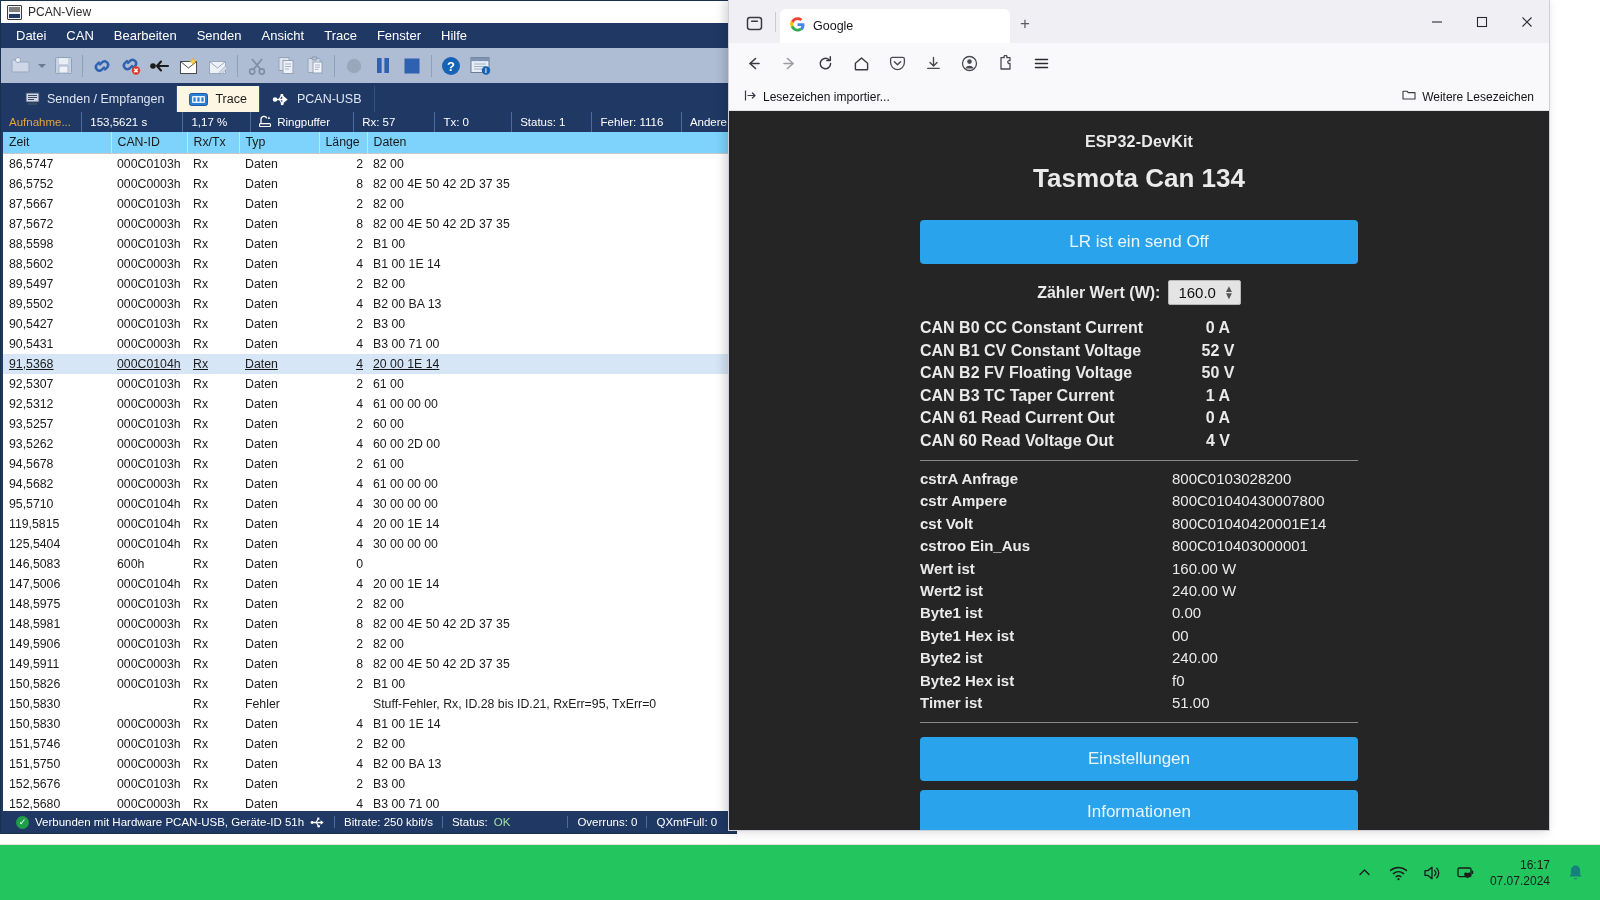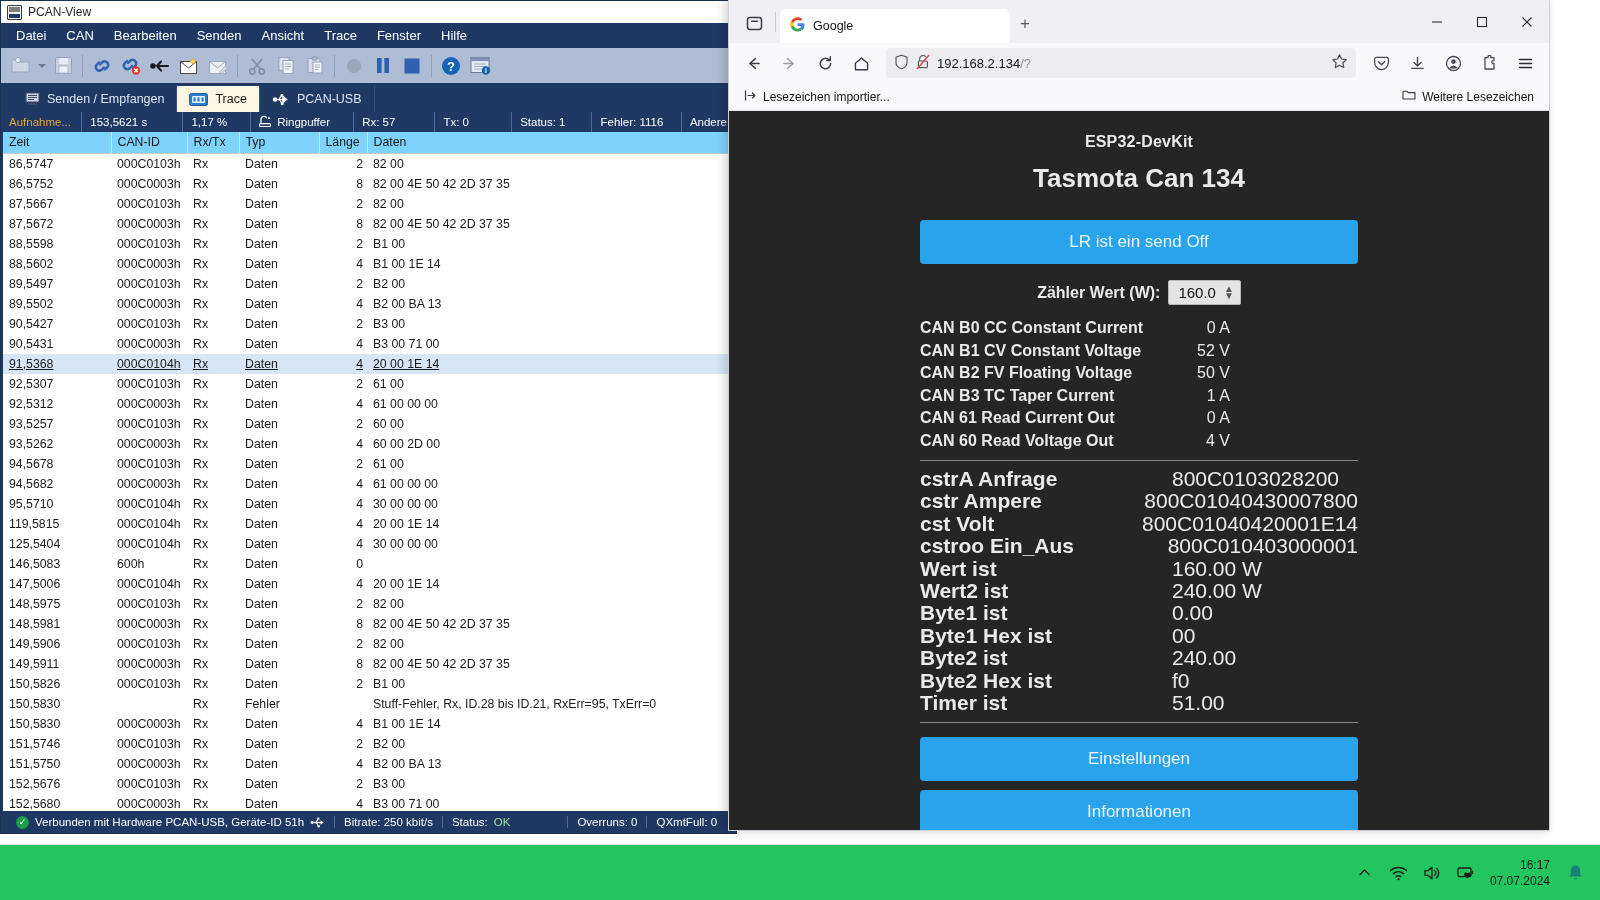--- a/index.html
+++ b/index.html
@@ -182,26 +182,26 @@
     background: #e4e4e4; color: #111; border: 1px solid #b7b7b7; border-radius: 2px;
     display: flex; align-items: center; gap: 8px; padding: 3px 6px 3px 9px; font-size: 15px;
   }
   .spin-arrows { display: flex; flex-direction: column; align-items: center; color: #555; line-height: .62; font-size: 10px;}
 
   .can-list { margin: 4px 0 0 0; }
   .can-row { display: flex; align-items: baseline; font-size: 16px; line-height: 22.5px; }
   .can-row .k { font-weight: bold; white-space: nowrap; }
   .can-row .v { margin-left: auto; white-space: nowrap; }
   
-  .can-block .can-row .v { margin-left: 0; width: 56px; text-align: right; }
+  .can-block .can-row .v { margin-left: 16px; width: 56px; text-align: center; font-weight: bold; }
   .can-block .can-row .k { width: 254px; }
 
   .hr { border: none; border-top: 1px solid #8a8a8a; margin: 8px 0 7px 0; }
 
-  .kv-list .kv-row { display: flex; font-size: 21px; line-height: 22.4px; }
+  .kv-list .kv-row { display: flex; font-size: 15px; line-height: 22.4px; }
   .kv-list .k { font-weight: bold; width: 252px; white-space: nowrap; }
   .kv-list .v { white-space: nowrap; }
 
   .btm-buttons { margin-top: 14px; display: flex; flex-direction: column; gap: 9px; }
 
   
   .taskbar {
     position: absolute; left: 0; bottom: 0; width: 1600px; height: 56px;
     background: #22c55e; display: flex; align-items: center; justify-content: flex-end;
     padding-right: 10px; gap: 0; border-top: 1px solid #e2e2e2;
@@ -803,40 +803,20 @@
             <path d="M13.6 8.5a5.2 5.2 0 1 1-1.6-3.7" stroke="#3a3a44" stroke-width="1.5" fill="none" stroke-linecap="round"></path>
             <path d="M13.3 1.8v3.6H9.8" stroke="#3a3a44" stroke-width="1.5" fill="none" stroke-linecap="round" stroke-linejoin="round"></path>
           </svg>
       </div>
       <div class="nav-btn">
         <svg width="17" height="17" viewBox="0 0 17 17">
             <path d="M2.4 8.2 8.5 3l6.1 5.2V14a.8.8 0 0 1-.8.8H3.2a.8.8 0 0 1-.8-.8z" stroke="#3a3a44" stroke-width="1.4" fill="none" stroke-linejoin="round"></path>
           </svg>
       </div>
 
-      <div class="urlbar">
-        <span>
-          <svg width="15" height="16" viewBox="0 0 15 16">
-              <path d="M7.5 1.2 13 3.2v5c0 3.2-2.3 5.5-5.5 6.6C4.3 13.7 2 11.4 2 8.2v-5z" fill="none" stroke="#5b5b66" stroke-width="1.2"></path>
-            </svg>
-        </span>
-        <span>
-          <svg width="14" height="16" viewBox="0 0 14 16">
-              <path d="M3.6 7V4.8a3.4 3.4 0 0 1 6.1-2" fill="none" stroke="#5b5b66" stroke-width="1.2"></path>
-              <rect x="2.4" y="7" width="9" height="6.6" rx="1" fill="none" stroke="#5b5b66" stroke-width="1.2"></rect>
-              <path d="M1 15 13 1" stroke="#d9444f" stroke-width="1.4"></path>
-            </svg>
-        </span>
-        <span class="url-text"><span>192.168.2.134</span><span class="dim">/?</span></span>
-        <span>
-          <svg width="17" height="17" viewBox="0 0 17 17">
-              <path d="M8.5 1.8 10.6 6l4.6.7-3.3 3.2.8 4.6-4.2-2.2-4.2 2.2.8-4.6L1.8 6.7 6.4 6z" fill="none" stroke="#4a4a55" stroke-width="1.2" stroke-linejoin="round"></path>
-            </svg>
-        </span>
-      </div>
 
       <div class="nav-btn">
         <svg width="17" height="17" viewBox="0 0 17 17">
             <path d="M1.6 4.2c0-1 .8-1.8 1.8-1.8h10.2c1 0 1.8.8 1.8 1.8v3.4c0 4-3.4 7-6.9 7s-6.9-3-6.9-7z" fill="none" stroke="#4a4a55" stroke-width="1.3"></path>
             <path d="M5.4 6.8 8.5 9.8l3.1-3" fill="none" stroke="#4a4a55" stroke-width="1.5" stroke-linecap="round" stroke-linejoin="round"></path>
           </svg>
       </div>
       <div class="nav-btn">
         <svg width="17" height="17" viewBox="0 0 17 17">
             <path d="M8.5 2.4v8M5 7.4l3.5 3.5L12 7.4" fill="none" stroke="#4a4a55" stroke-width="1.4" stroke-linecap="round" stroke-linejoin="round"></path>

